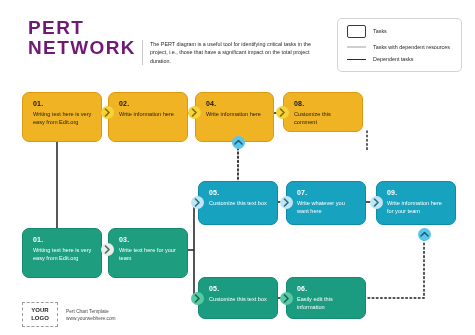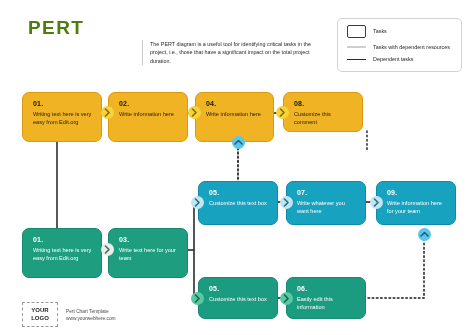--- a/index.html
+++ b/index.html
@@ -13,21 +13,21 @@
   }
   .canvas{position:absolute;inset:0;}
 
   
   .title{
     position:absolute;left:28px;top:18px;
     font-weight:bold;
     font-size:19px;
     line-height:20px;
     letter-spacing:1.4px;
-    color:#4d7c0f;
+    color:#701a75;
     text-transform:uppercase;
   }
   .title span{display:block;}
 
   
   .desc-wrap{
     position:absolute;left:142px;top:40px;width:165px;
     padding-left:7px;
     border-left:1.4px solid #c9c9c9;
   }
@@ -110,20 +110,21 @@
   }
   .footer-txt{margin-left:8px;font-size:4.8px;line-height:7px;color:#4a4a4a;}
 </style>
 </head>
 <body>
 
 <div class="canvas">
 
   <div class="title">
     <span>PERT</span>
+    <span>NETWORK</span>
   </div>
 
   <div class="desc-wrap">
     <div class="desc">The PERT diagram is a useful tool for identifying critical tasks in the project, i.e., those that have a significant impact on the total project duration.</div>
   </div>
 
   <div class="legend">
     <div class="legend-row">
       <span class="lg-swatch">
           <span class="lg-box"></span>

